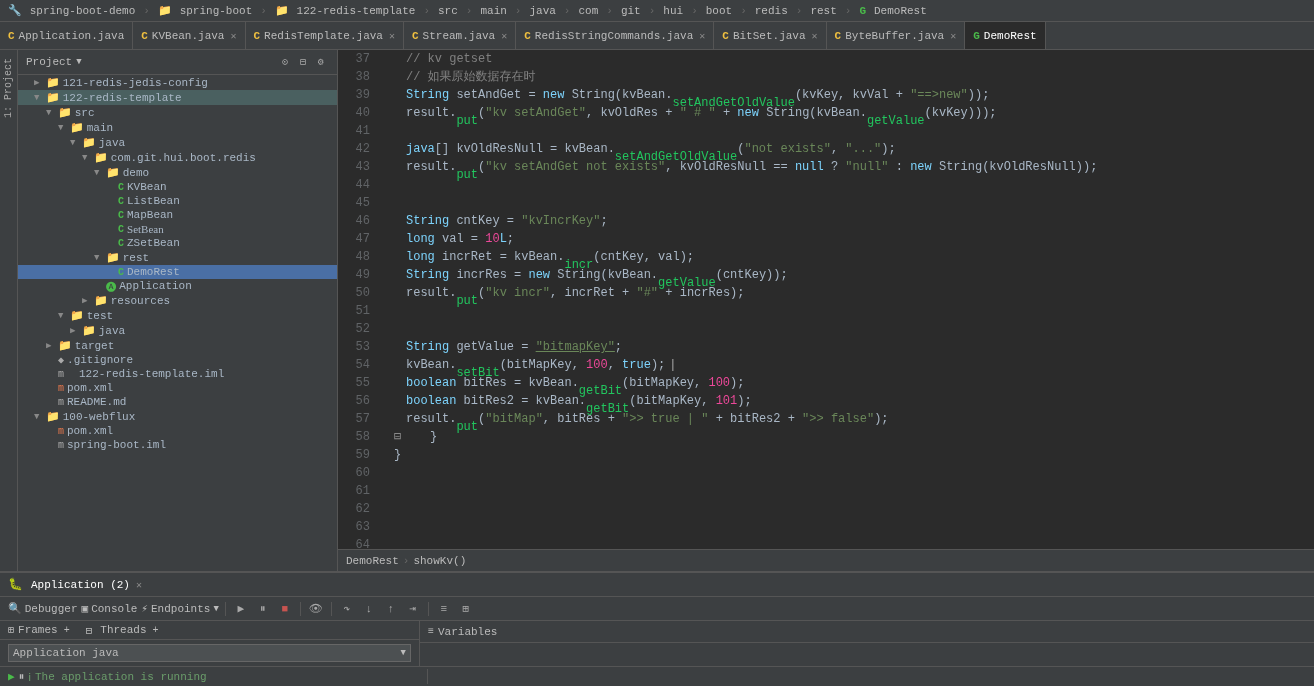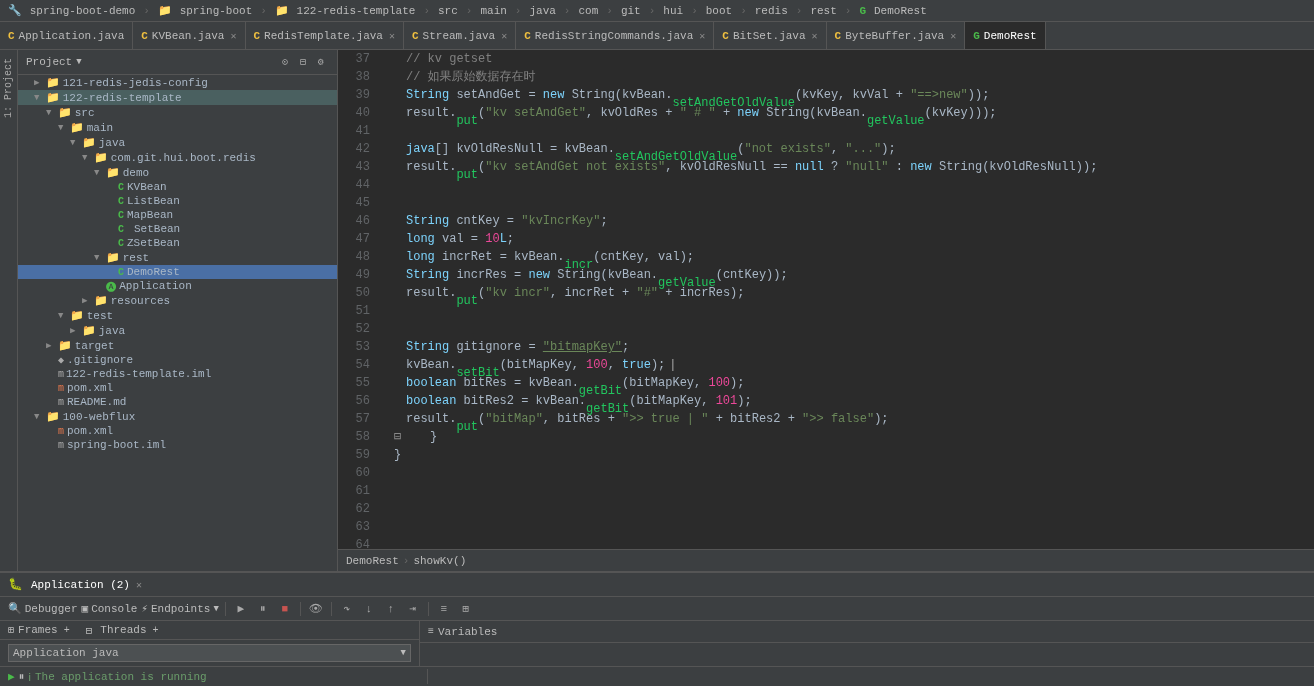--- a/index.html
+++ b/index.html
@@ -478,21 +478,21 @@
       <span class="tree-indent" style="width:12px;"></span>
       <span class="tree-arrow" style="color:transparent;">▶</span>
       <span class="java-icon">C</span>
       <span style="margin-left:3px;">MapBean</span>
     </div>
 
     <div class="tree-item" style="padding-left:76px;">
       <span class="tree-indent" style="width:12px;"></span>
       <span class="tree-arrow" style="color:transparent;">▶</span>
       <span class="java-icon">C</span>
-      <span style="margin-left:10px;">SetBean</span>
+      <span style="margin-left:3px;font-family:Liberation Serif, serif;">SetBean</span>
     </div>
 
     <div class="tree-item" style="padding-left:76px;">
       <span class="tree-indent" style="width:12px;"></span>
       <span class="tree-arrow" style="color:transparent;">▶</span>
       <span class="java-icon">C</span>
       <span style="margin-left:3px;">ZSetBean</span>
     </div>
 
     <div class="tree-item" style="padding-left:64px;">
@@ -548,21 +548,21 @@
       <span class="tree-indent" style="width:12px;"></span>
       <span class="tree-arrow" style="color:transparent;">▶</span>
       <span style="color:#aaa; font-size:10px;">◆</span>
       <span style="margin-left:3px;">.gitignore</span>
     </div>
 
     <div class="tree-item" style="padding-left:16px;">
       <span class="tree-indent" style="width:12px;"></span>
       <span class="tree-arrow" style="color:transparent;">▶</span>
       <span style="color:#aaa; font-size:10px;">m</span>
-      <span style="margin-left:2px;">122-redis-template.iml</span>
+      <span style="margin-left:15px;">122-redis-template.iml</span>
     </div>
 
     <div class="tree-item" style="padding-left:16px;">
       <span class="tree-indent" style="width:12px;"></span>
       <span class="tree-arrow" style="color:transparent;">▶</span>
       <span style="color:#e8784d; font-size:10px;">m</span>
       <span style="margin-left:3px;">pom.xml</span>
     </div>
 
     <div class="tree-item" style="padding-left:16px;">
@@ -691,21 +691,21 @@
           <span>result.</span><span class="method">put</span><span>(</span><span class="str">"kv incr"</span><span>, incrRet + </span><span class="str">"#"</span><span> + incrRes);</span>
         </div>
 
         <div class="code-line">&nbsp;</div>
 
         <div class="code-line">&nbsp;</div>
 
 
         <div class="code-line">
           <span style="display:inline-block;width:20px;"></span>
-          <span class="kw">String </span><span>gitignore = </span><span class="str underline">"bitmapKey"</span><span>;</span>
+          <span class="kw">String </span><span>getValue = </span><span class="str underline">"bitmapKey"</span><span>;</span>
         </div>
 
         <div class="code-line">
           <span style="display:inline-block;width:20px;"></span>
           <span>kvBean.</span><span class="method">setBit</span><span>(bitMapKey, </span><span class="num">100</span><span>, </span><span class="kw">true</span><span>);</span>
           <span style="color: #aaa; margin-left: 4px;">|</span>
         </div>
 
         <div class="code-line">
           <span style="display:inline-block;width:20px;"></span>

